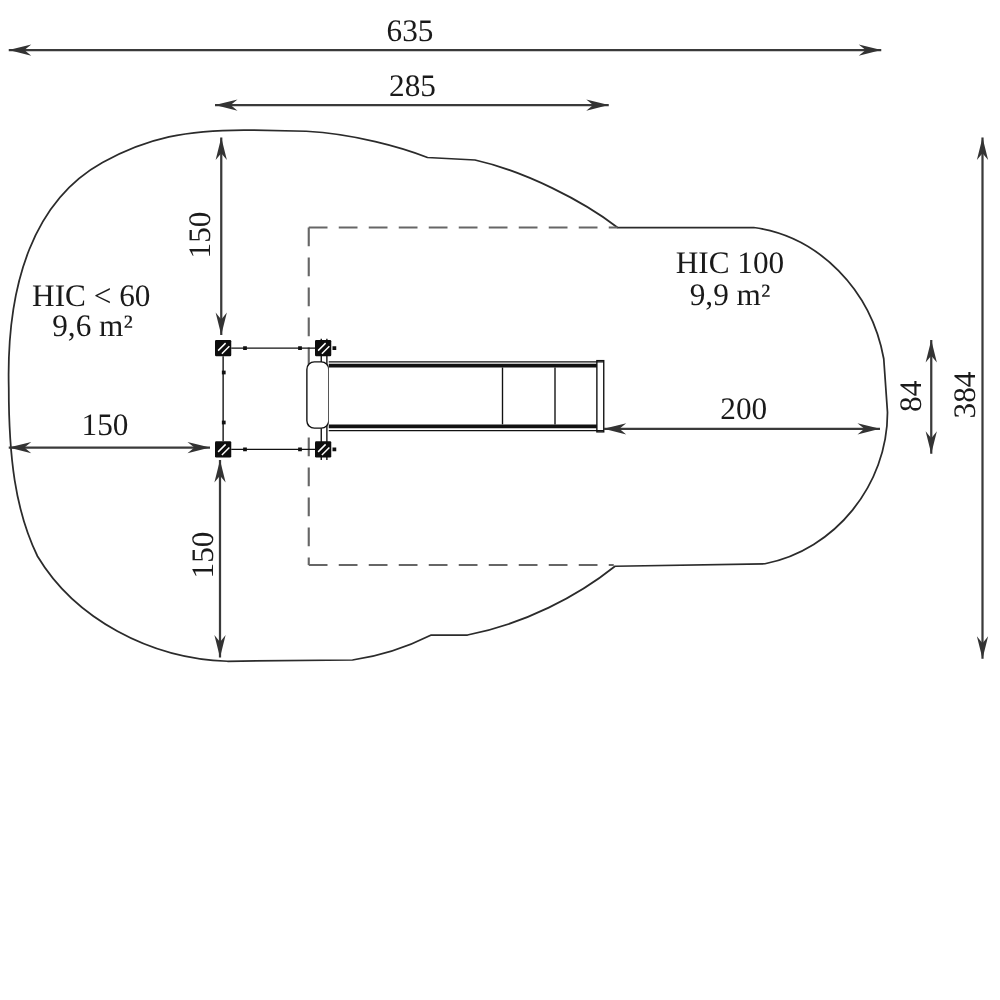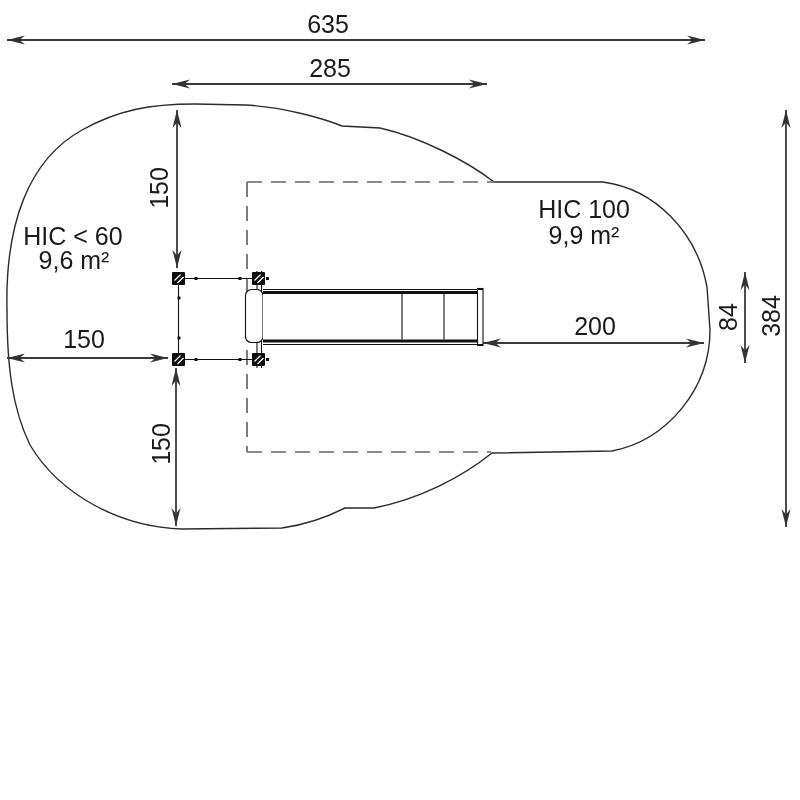--- a/index.html
+++ b/index.html
@@ -1,16 +1,16 @@
 <!DOCTYPE html>
 <html><head>
 <meta charset="utf-8">
 <style>
   html,body{margin:0;padding:0;background:#ffffff;}
-  .page{width:800px;height:800px;background:#fff;position:relative;font-family:Liberation Sans, sans-serif;}
+  .page{width:800px;height:800px;background:#fff;position:relative;font-family:Liberation Serif, serif;}
   svg{display:block;}
   .blob{fill:none;stroke:#2b2b2b;stroke-width:1.4px;}
   .dashedzone{fill:none;stroke:#666666;stroke-width:1.7px;stroke-dasharray:15 9;}
   .frame{stroke:#111111;stroke-width:1.1px;fill:none;}
   .thick{stroke:#111111;stroke-width:3px;fill:none;}
   .thin{stroke:#111111;stroke-width:1.1px;fill:none;}
   .whitefill{fill:#ffffff;}
   .post{fill:#0d0d0d;}
   .postmark{stroke:#ffffff;stroke-width:1.2px;fill:none;}
   .dot{fill:#111111;}

